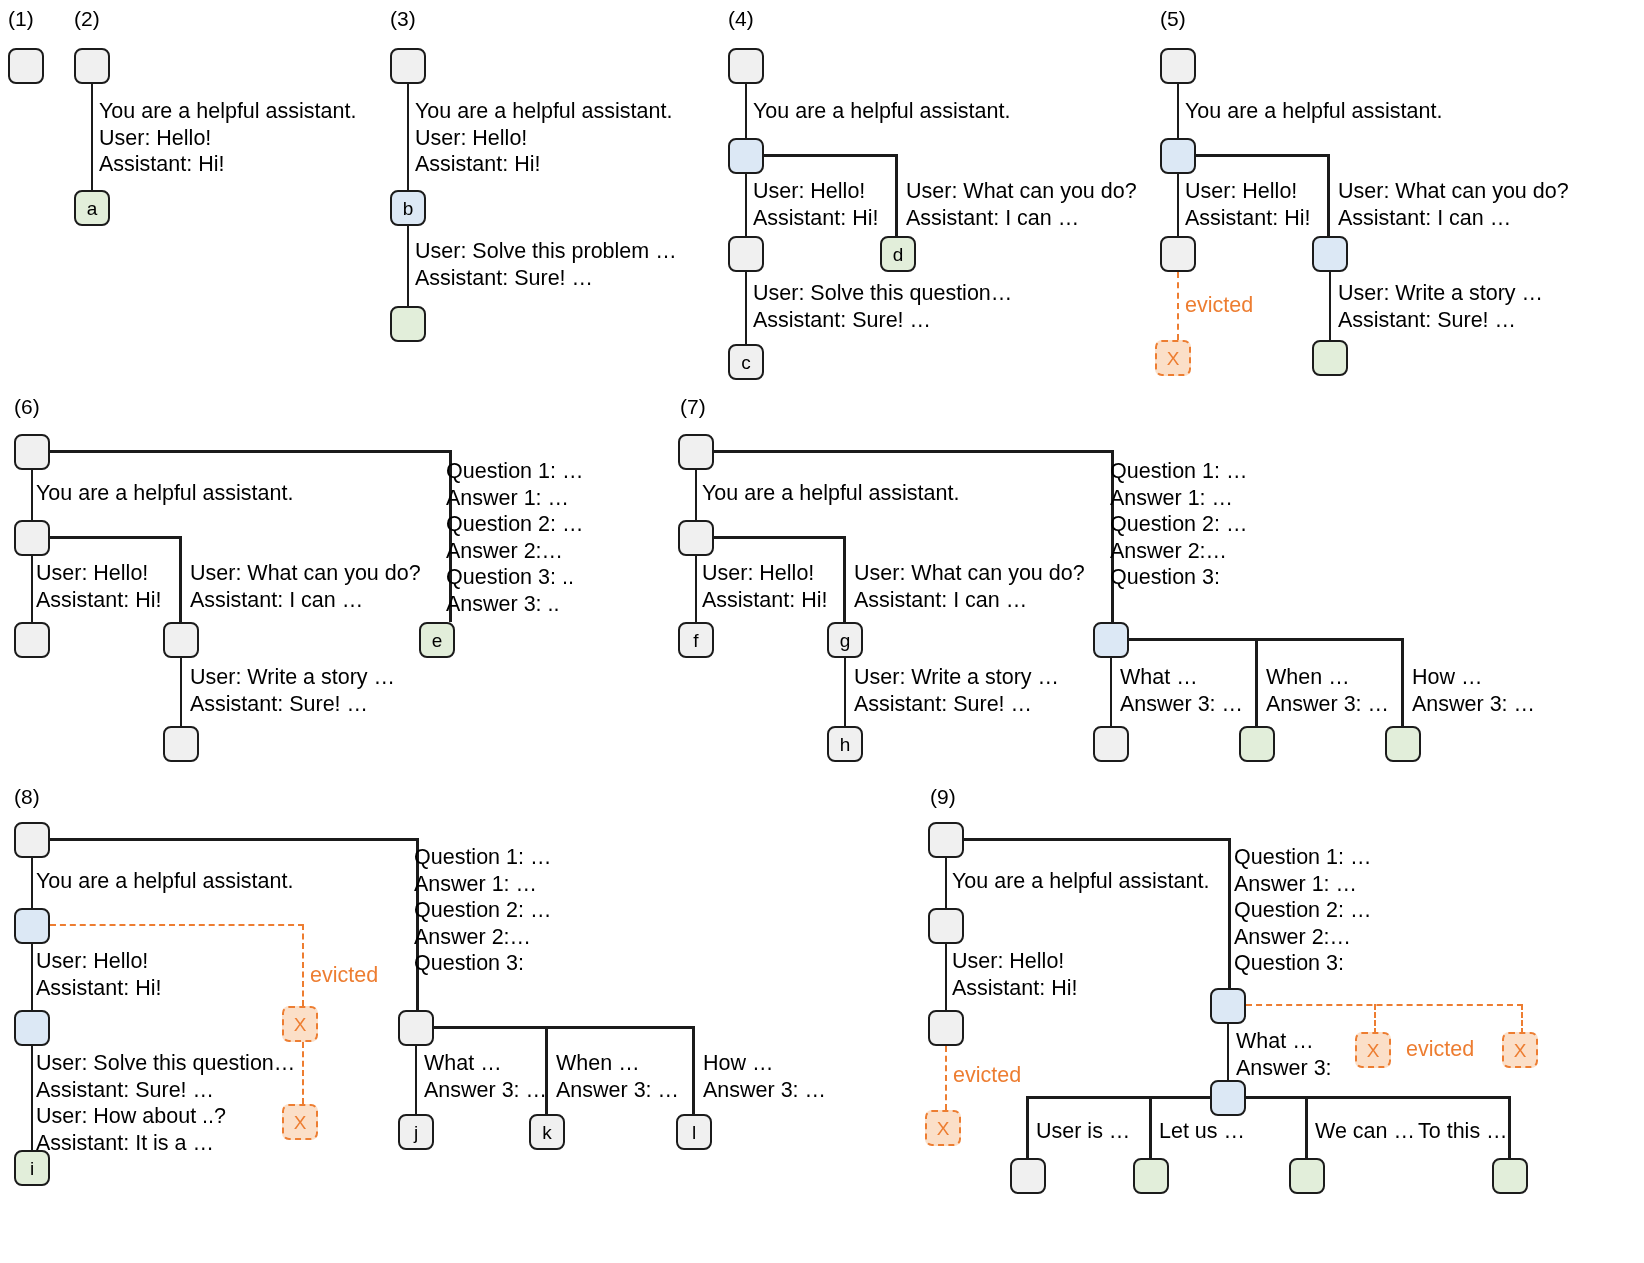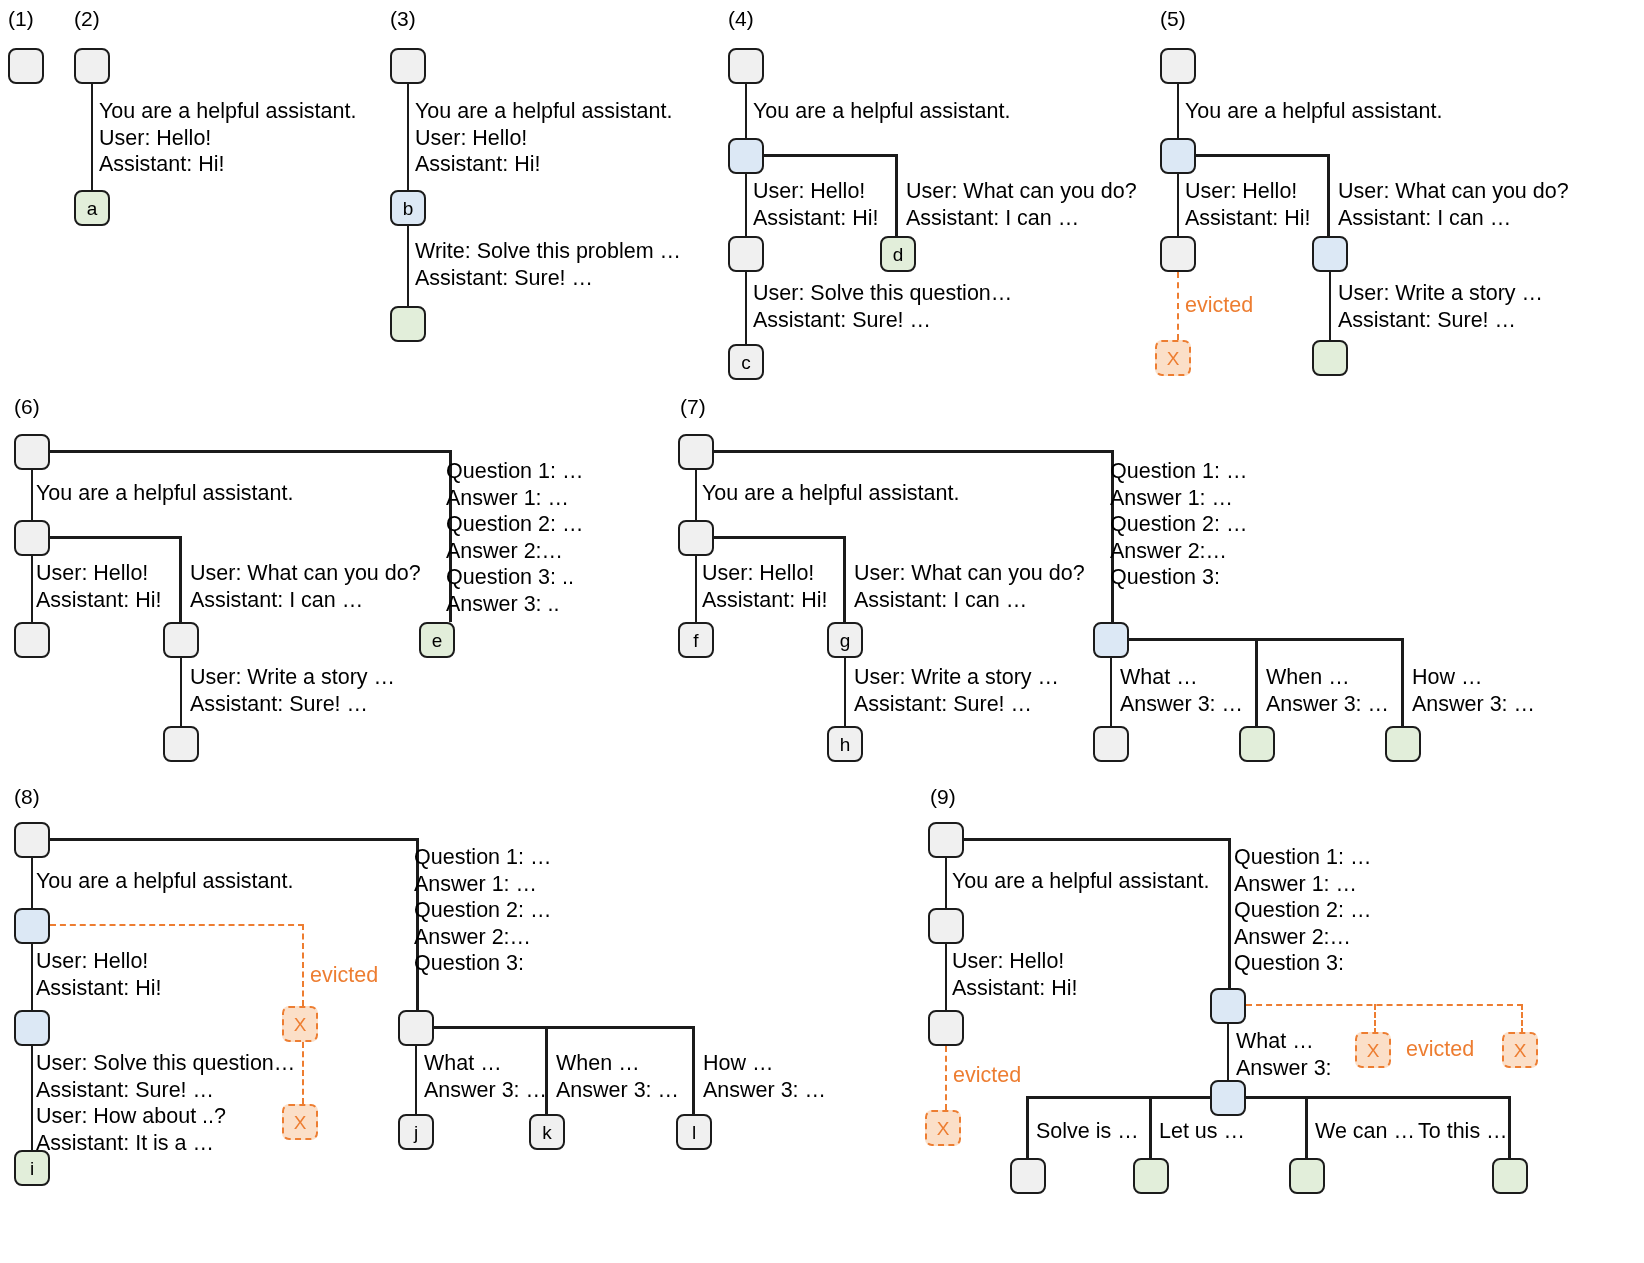--- a/index.html
+++ b/index.html
@@ -37,21 +37,21 @@
   <div class="node green" style="left:74px;top:190px;">a</div>
 
   <div class="panel-label" style="left:390px;top:8px;">(3)</div>
   <div class="node" style="left:390px;top:48px;"></div>
   <div class="edge v" style="left:406.7px;top:84px;height:106px;"></div>
   <div class="txt" style="left:415px;top:98px;">You are a helpful assistant.
 User: Hello!
 Assistant: Hi!</div>
   <div class="node blue" style="left:390px;top:190px;">b</div>
   <div class="edge v" style="left:406.7px;top:226px;height:80px;"></div>
-  <div class="txt" style="left:415px;top:238px;">Write: Solve this problem …
+  <div class="txt" style="left:415px;top:238px;">User: Solve this problem …
 Assistant: Sure! …</div>
   <div class="node green" style="left:390px;top:306px;"></div>
 
   <div class="panel-label" style="left:728px;top:8px;">(4)</div>
   <div class="node" style="left:728px;top:48px;"></div>
   <div class="edge v" style="left:744.7px;top:84px;height:54px;"></div>
   <div class="txt" style="left:753px;top:98px;">You are a helpful assistant.</div>
   <div class="node blue" style="left:728px;top:138px;"></div>
 
   <div class="edge v" style="left:744.7px;top:174px;height:62px;"></div>
@@ -240,21 +240,21 @@
   <div class="txt orange" style="left:1406px;top:1036px;">evicted</div>
   <div class="node evicted" style="left:1502px;top:1032px;">X</div>
 
   <div class="edge v" style="left:1226.7px;top:1024px;height:56px;"></div>
   <div class="txt" style="left:1236px;top:1028px;">What …
 Answer 3:</div>
   <div class="node blue" style="left:1210px;top:1080px;"></div>
 
   <div class="edge h" style="left:1028px;top:1096px;width:183px;"></div>
   <div class="edge v" style="left:1026px;top:1096px;height:62px;"></div>
-  <div class="txt" style="left:1036px;top:1118px;">Solve is …</div>
+  <div class="txt" style="left:1036px;top:1118px;">User is …</div>
   <div class="node" style="left:1010px;top:1158px;"></div>
   <div class="edge v" style="left:1149px;top:1096px;height:62px;"></div>
   <div class="txt" style="left:1159px;top:1118px;">Let us …</div>
   <div class="node green" style="left:1133px;top:1158px;"></div>
   <div class="edge h" style="left:1246px;top:1096px;width:264px;"></div>
   <div class="edge v" style="left:1305px;top:1096px;height:62px;"></div>
   <div class="txt" style="left:1315px;top:1118px;">We can …</div>
   <div class="node green" style="left:1289px;top:1158px;"></div>
   <div class="edge v" style="left:1508px;top:1096px;height:62px;"></div>
   <div class="txt" style="left:1418px;top:1118px;">To this …</div>

